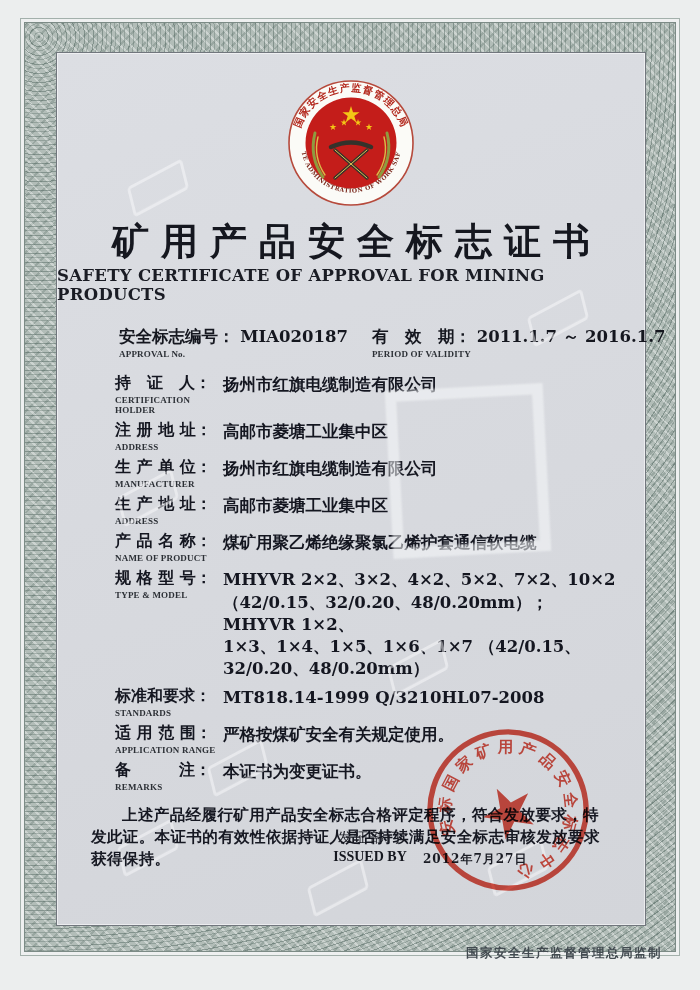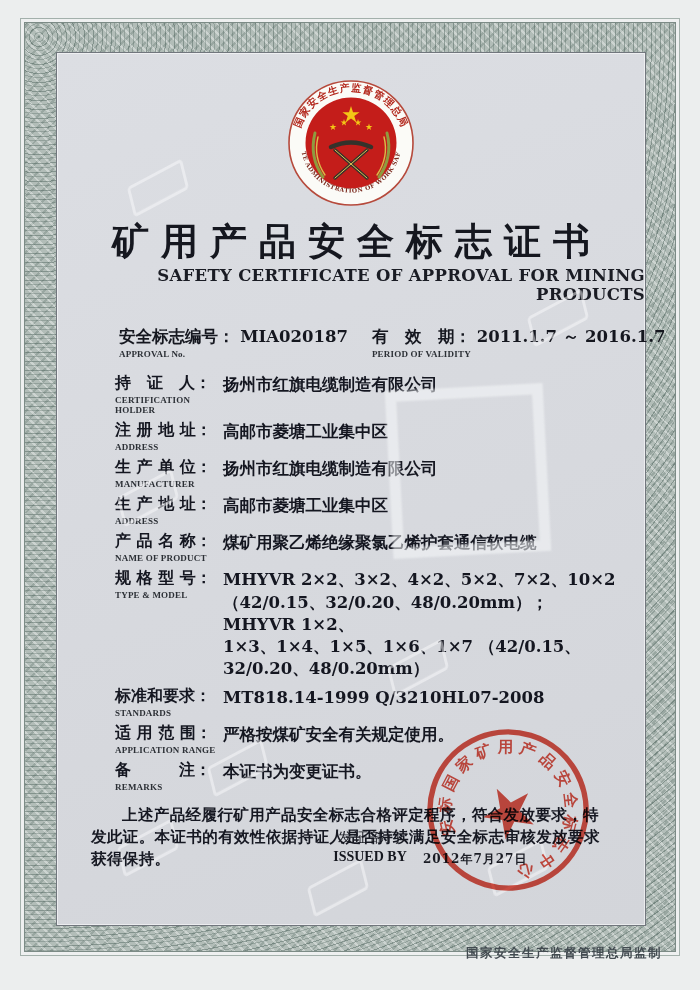--- a/index.html
+++ b/index.html
@@ -29,21 +29,21 @@
   
   .wm{position:absolute;border:3px solid rgba(249,250,252,.5);border-radius:4px;
       transform:rotate(-28deg) skewX(-14deg);filter:blur(.6px);width:56px;height:24px;}
   .wm-center{position:absolute;left:332px;top:334px;width:136px;height:146px;
       border:11px solid rgba(245,247,249,.55);transform:rotate(-3deg);filter:blur(1.2px);}
 
   .emblem{display:block;margin:26px auto 0;}
 
   .title{margin:12px 0 0;text-align:center;font-size:37px;font-weight:bold;color:#15171f;
          letter-spacing:12px;text-indent:12px;line-height:1.2;}
-  .subtitle{margin:3px 0 0;text-align:right;font-size:16.5px;font-weight:bold;color:#1a1c24;letter-spacing:.3px;}
+  .subtitle{margin:3px 0 0;text-align:left;font-size:16.5px;font-weight:bold;color:#1a1c24;letter-spacing:.3px;}
 
   .meta{display:flex;margin:22px 0 14px 62px;gap:24px;color:#15171f;}
   .meta-line{font-size:16.5px;font-weight:bold;white-space:nowrap;}
   .meta-line .v{font-weight:bold;}
   .en{display:block;font-size:9px;font-weight:bold;color:#2c3036;letter-spacing:.2px;margin-top:1px;
       font-family:"Liberation Serif",serif;}
 
   .rows{margin-left:58px;margin-right:26px;color:#141620;}
   .row{display:flex;align-items:flex-start;margin-bottom:5px;}
   .lab-wrap{flex:none;width:108px;}

